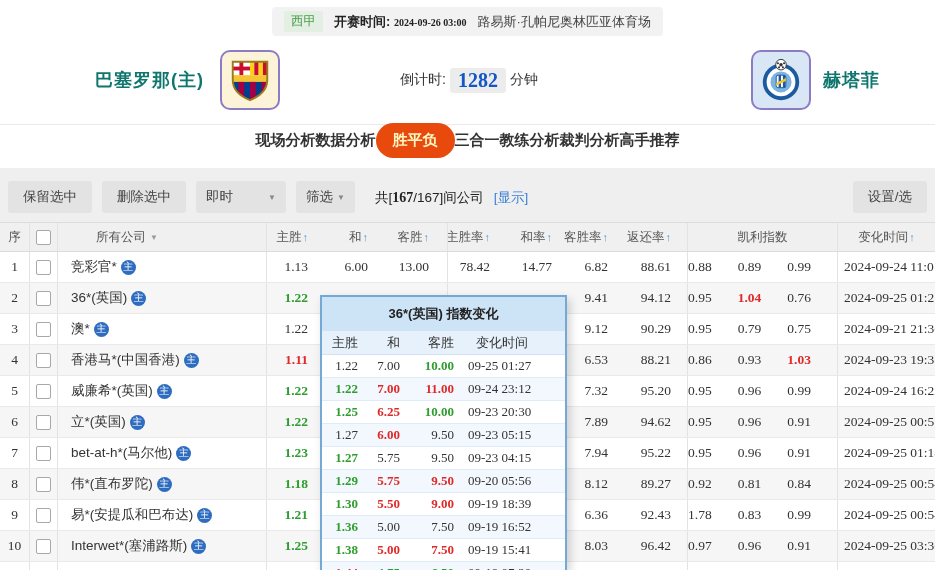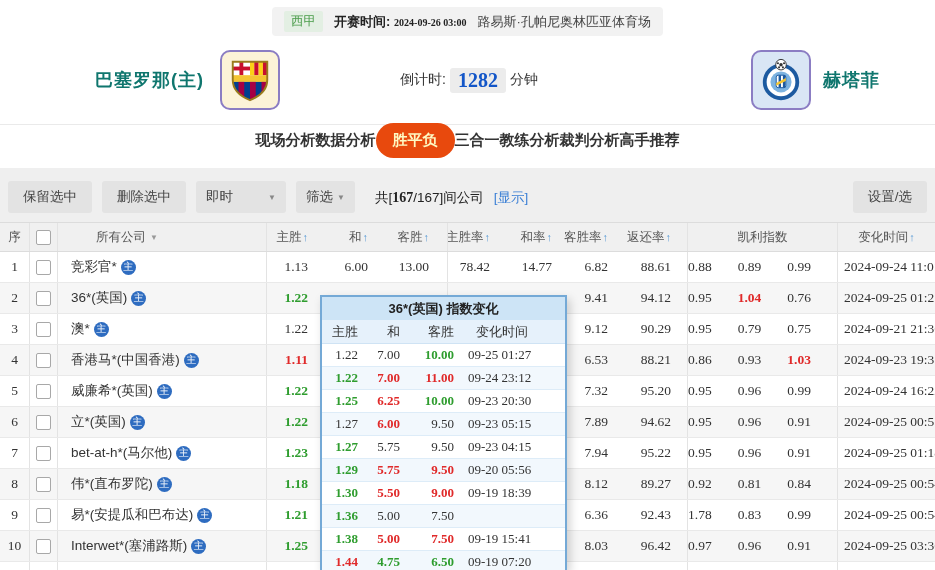--- a/index.html
+++ b/index.html
@@ -61,21 +61,21 @@
   .kellyc span{width:50px;}
   .trow .num{font-size:13.5px;color:#333;}
   .green{color:var(--c-green) !important;font-weight:bold;}
   .red{color:var(--c-red) !important;font-weight:bold;}
   .arrow{color:var(--c-sort);font-size:11px;font-weight:bold;margin-left:1px;}
   .fcaret{font-size:8px;color:#999;margin-left:4px;}
   
   .popup{position:absolute;left:320px;top:127px;width:247px;bottom:0;background:#fff;
          border:2px solid var(--c-popup_border);border-bottom:none;box-shadow:3px 4px 9px rgba(0,0,0,.18);
          z-index:9;box-sizing:border-box;overflow:hidden;}
-  .popup-title{height:23px;background:#cde4f6;display:flex;align-items:center;justify-content:center;font-size:13px;font-weight:bold;color:#222;}
+  .popup-title{height:34px;background:#cde4f6;display:flex;align-items:center;justify-content:center;font-size:13px;font-weight:bold;color:#222;}
   .popup-head{height:24px;background:#e6f1fb;display:grid;grid-template-columns:var(--pcols);align-items:center;font-size:13px;color:#333;border-bottom:1px solid #cfe3f4;box-sizing:border-box;}
   .prow{height:23px;display:grid;grid-template-columns:var(--pcols);align-items:center;border-bottom:1px solid #ddecf8;box-sizing:border-box;}
   .prow.even{background:#f2f8fd;}
   .pc{display:flex;align-items:center;overflow:hidden;white-space:nowrap;height:100%;box-sizing:border-box;}
   .pr{justify-content:flex-end;padding-right:6px;}
   .ptime{padding-left:8px;}
   .phead-time{padding-left:16px;}
   .prow .num{font-size:13px;}
 </style>
 </head>
@@ -661,20 +661,23 @@
 <div class="prow even">
   <div class="pc pr">
             <span class="num green">1.36</span>
           </div>
   <div class="pc pr">
             <span class="num">5.00</span>
           </div>
   <div class="pc pr">
             <span class="num">7.50</span>
           </div>
+  <div class="pc ptime">
+            <span class="num">09-19 16:52</span>
+          </div>
 </div>
 <div class="prow">
   <div class="pc pr">
             <span class="num green">1.38</span>
           </div>
   <div class="pc pr">
             <span class="num red">5.00</span>
           </div>
   <div class="pc pr">
             <span class="num red">7.50</span>

